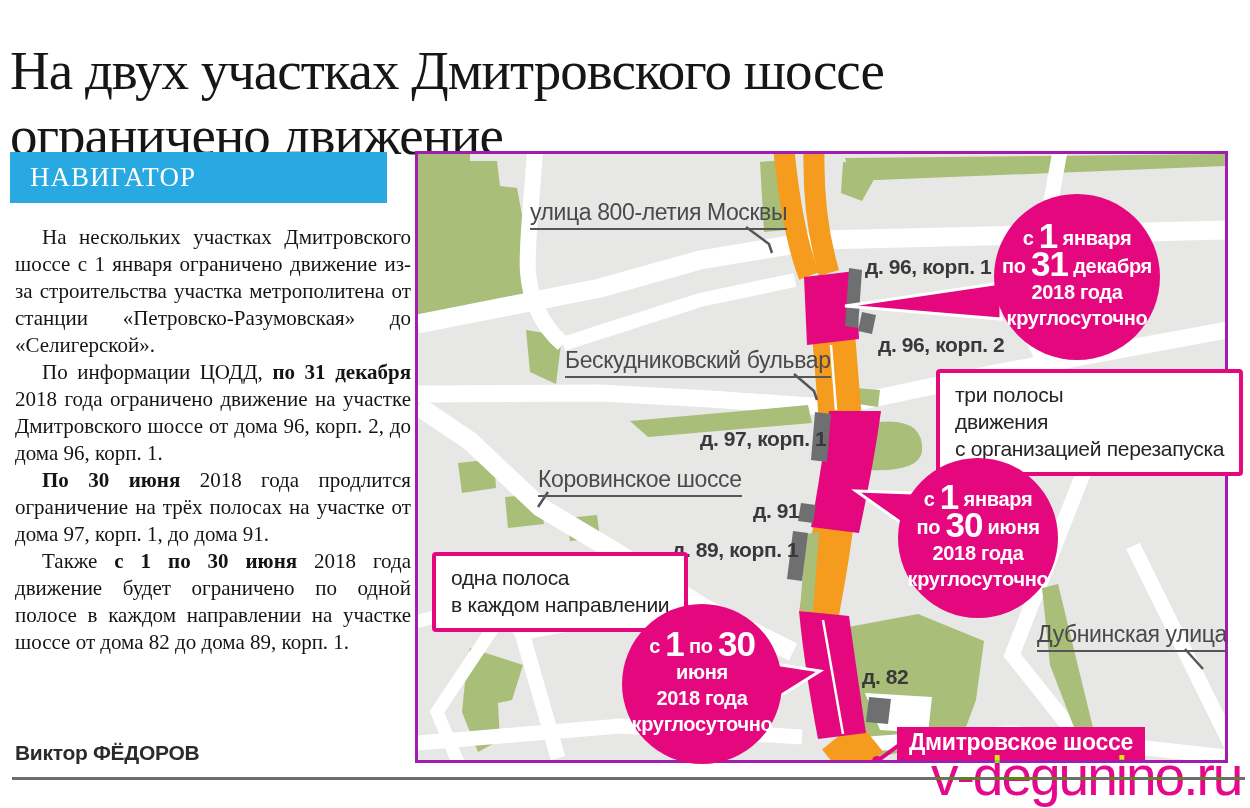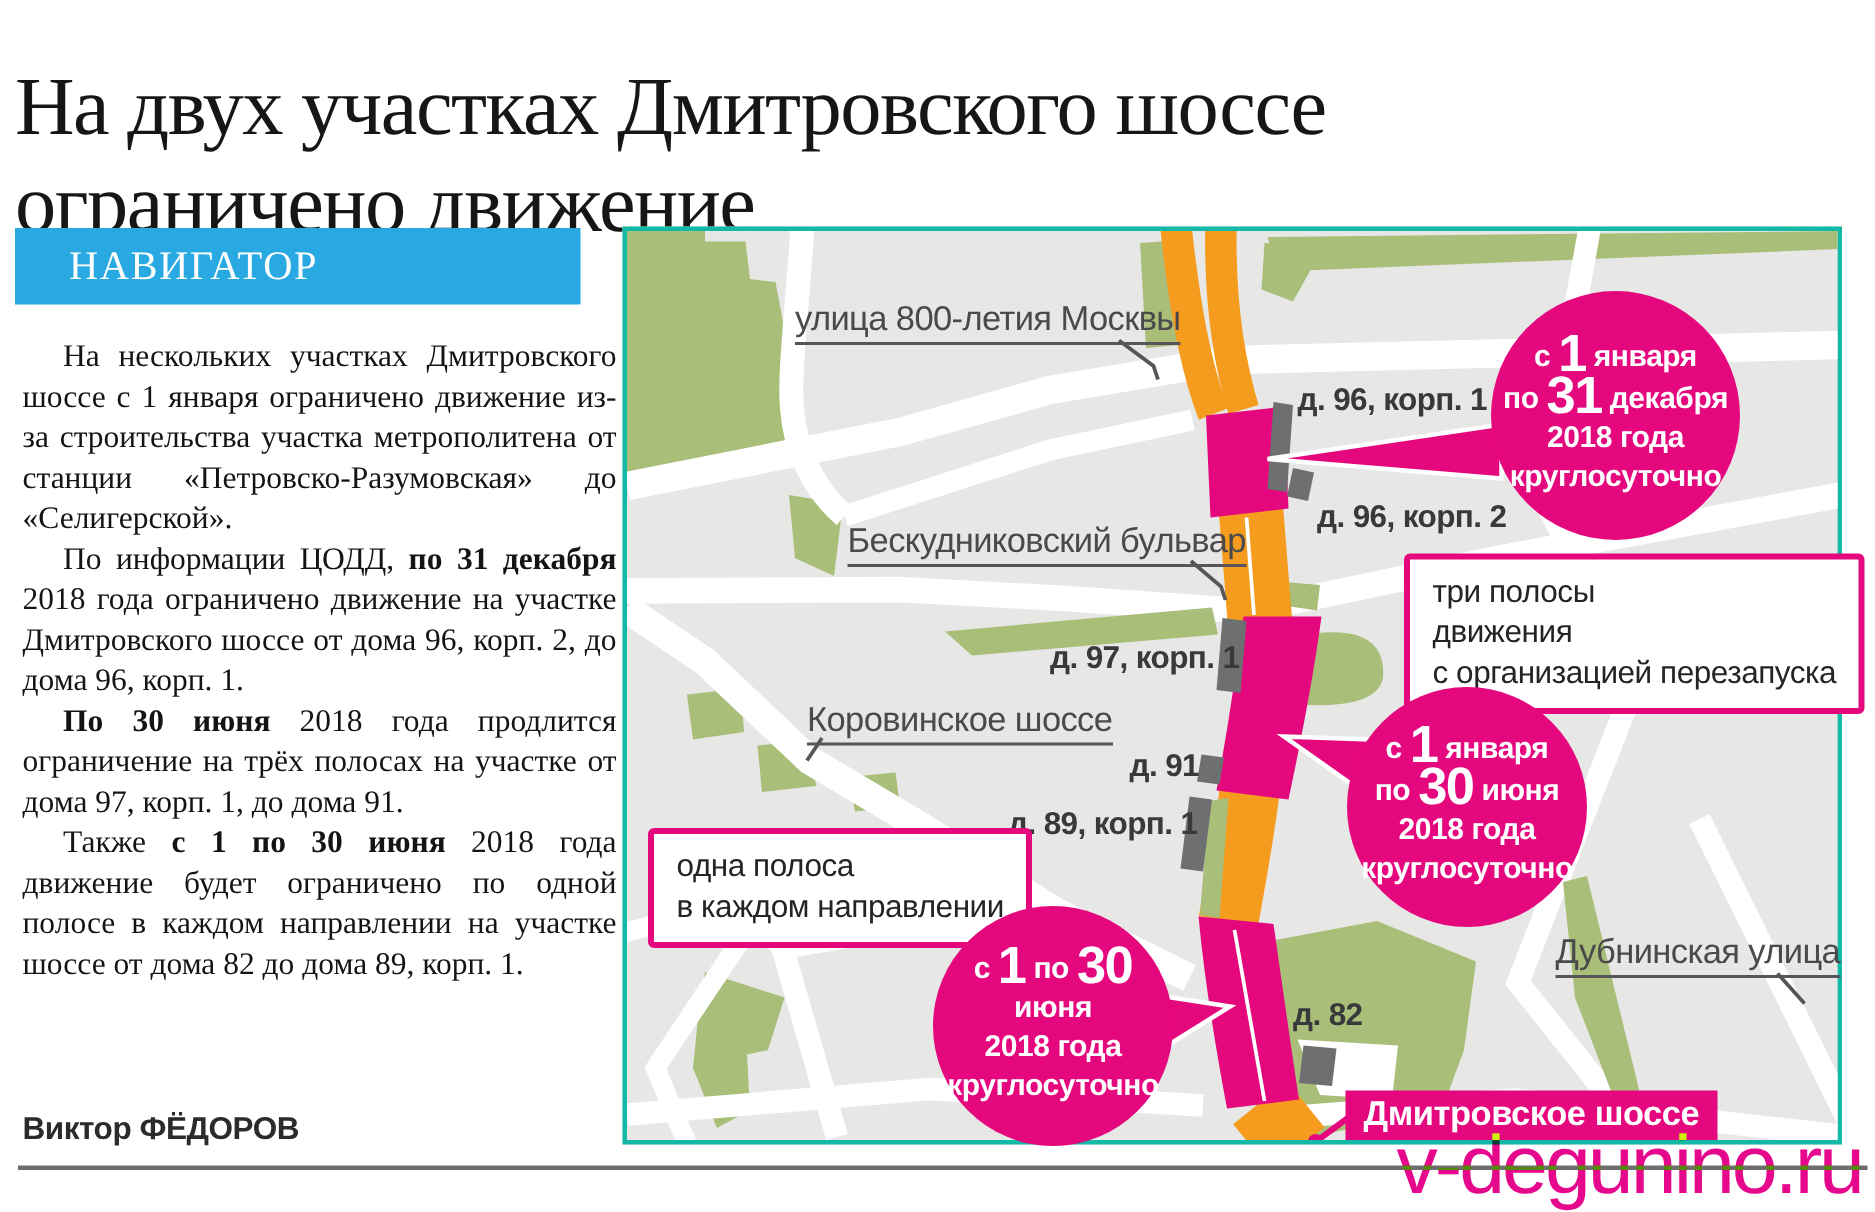--- a/index.html
+++ b/index.html
@@ -11,35 +11,35 @@
     position:absolute;left:10px;top:2px;width:1010px;
     font-family:"Liberation Serif",serif;font-weight:400;
     font-size:55px;line-height:1.18;letter-spacing:-1px;color:#161614;
   }
   .kicker{
     position:absolute;left:10px;top:152px;width:377px;height:51px;
     background:#29A9E1;
   }
   .kicker span{
     font-family:"Liberation Serif",serif;color:#fff;font-size:27px;
-    line-height:51px;padding-left:36px;letter-spacing:1px;display:inline-block;
+    line-height:51px;padding-left:20px;letter-spacing:1px;display:inline-block;
   }
   .article{
     position:absolute;left:15px;top:224px;width:396px;
     font-family:"Liberation Serif",serif;font-size:21px;line-height:27px;
     text-align:justify;color:#141414;
   }
   .article p{margin:0;text-indent:27px;}
   .author{
     position:absolute;left:15px;top:741px;width:377px;text-align:left;
     font-size:21px;font-weight:700;color:#2b2b2b;letter-spacing:-0.3px;
   }
   .map{
     position:absolute;left:415px;top:151px;width:813px;height:612px;
-    box-sizing:border-box;border:3px solid #14b8a6;background:#E7E7E6;
+    box-sizing:border-box;border:3px solid #a21caf;background:#E7E7E6;
   }
   .map > svg{position:absolute;left:0;top:0;}
   .street{
     position:absolute;font-size:23px;color:#4a4a4c;letter-spacing:-0.4px;
     white-space:nowrap;
   }
   .street span{border-bottom:2px solid #56565a;padding-bottom:2px;display:inline-block;}
   .bldg{
     position:absolute;font-size:21px;font-weight:700;color:#39393b;
     white-space:nowrap;letter-spacing:-0.4px;

